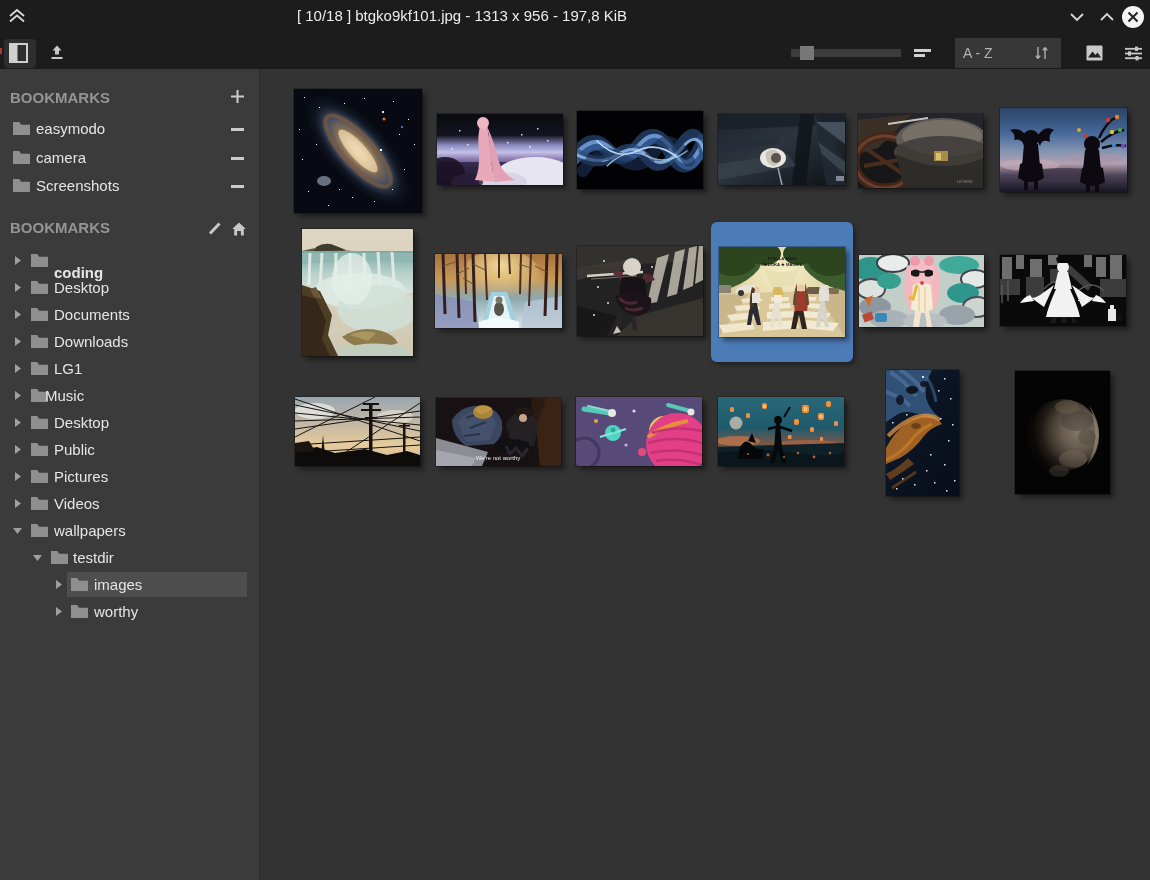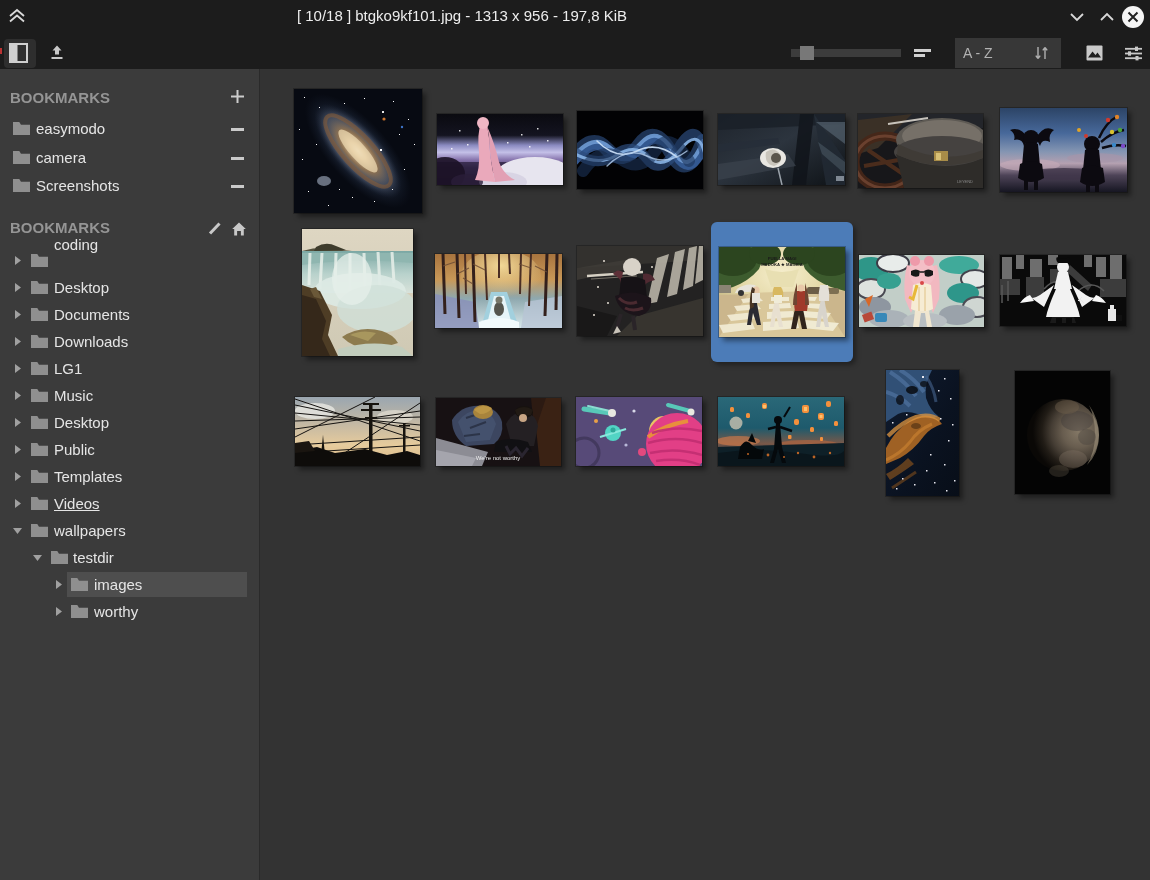--- a/index.html
+++ b/index.html
@@ -109,48 +109,48 @@
   <div class="shead" style="top:219px;">BOOKMARKS</div>
   <svg class="abs" style="left:208px;top:222px" width="14" height="13" viewBox="0 0 14 13">
     <path d="M2 11.5 L11.5 1.5" stroke="#c8c8c8" stroke-width="3"></path>
   </svg>
   <svg class="abs" style="left:232px;top:222px" width="14" height="14" viewBox="0 0 14 14">
     <path d="M7 0.5 L13.8 7 L11.8 7 L11.8 13.5 L8.9 13.5 L8.9 9 L5.1 9 L5.1 13.5 L2.2 13.5 L2.2 7 L0.2 7 Z" fill="#c8c8c8"></path>
   </svg>
 
   <i class="abs arr-r" style="left:15px;top:256px"></i>
     <i class="abs fold" style="left:31px;top:254px"></i>
-    <div class="srow" style="left:54px;top:236px;">coding</div>
+    <div class="srow" style="left:54px;top:264px;font-weight:bold;">coding</div>
   <i class="abs arr-r" style="left:15px;top:283px"></i>
     <i class="abs fold" style="left:31px;top:281px"></i>
     <div class="srow" style="left:54px;top:279px;">Desktop</div>
   <i class="abs arr-r" style="left:15px;top:310px"></i>
     <i class="abs fold" style="left:31px;top:308px"></i>
     <div class="srow" style="left:54px;top:306px;">Documents</div>
   <i class="abs arr-r" style="left:15px;top:337px"></i>
     <i class="abs fold" style="left:31px;top:335px"></i>
     <div class="srow" style="left:54px;top:333px;">Downloads</div>
   <i class="abs arr-r" style="left:15px;top:364px"></i>
     <i class="abs fold" style="left:31px;top:362px"></i>
     <div class="srow" style="left:54px;top:360px;">LG1</div>
   <i class="abs arr-r" style="left:15px;top:391px"></i>
     <i class="abs fold" style="left:31px;top:389px"></i>
-    <div class="srow" style="left:54px;top:387px;">Music</div>
+    <div class="srow" style="left:45px;top:387px;">Music</div>
   <i class="abs arr-r" style="left:15px;top:418px"></i>
     <i class="abs fold" style="left:31px;top:416px"></i>
     <div class="srow" style="left:54px;top:414px;">Desktop</div>
   <i class="abs arr-r" style="left:15px;top:445px"></i>
     <i class="abs fold" style="left:31px;top:443px"></i>
     <div class="srow" style="left:54px;top:441px;">Public</div>
   <i class="abs arr-r" style="left:15px;top:472px"></i>
     <i class="abs fold" style="left:31px;top:470px"></i>
-    <div class="srow" style="left:54px;top:468px;">Templates</div>
+    <div class="srow" style="left:54px;top:468px;">Pictures</div>
   <i class="abs arr-r" style="left:15px;top:499px"></i>
     <i class="abs fold" style="left:31px;top:497px"></i>
-    <div class="srow" style="left:54px;top:495px;text-decoration:underline;">Videos</div>
+    <div class="srow" style="left:54px;top:495px;">Videos</div>
   <i class="abs arr-d" style="left:13px;top:528px"></i>
     <i class="abs fold" style="left:31px;top:524px"></i>
     <div class="srow" style="left:54px;top:522px;">wallpapers</div>
   <i class="abs arr-d" style="left:33px;top:555px"></i>
     <i class="abs fold" style="left:51px;top:551px"></i>
     <div class="srow" style="left:73px;top:549px;">testdir</div>
   <div class="abs" style="left:67px;top:572px;width:180px;height:25px;background:#4e4e4e;"></div>
   <i class="abs arr-r" style="left:56px;top:580px"></i>
     <i class="abs fold" style="left:71px;top:578px"></i>
     <div class="srow" style="left:94px;top:576px;">images</div>

